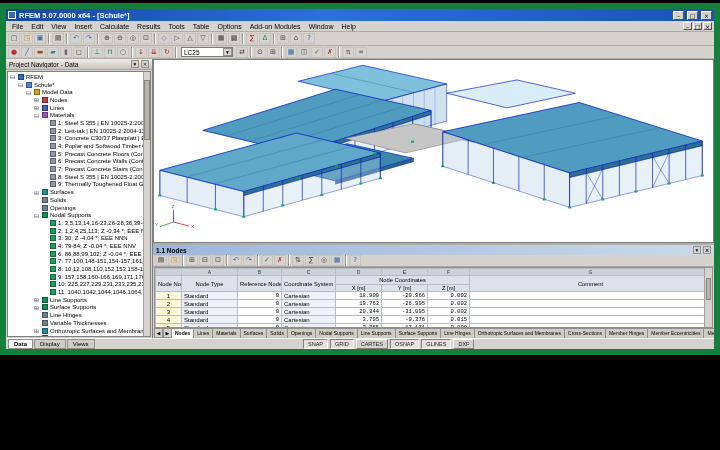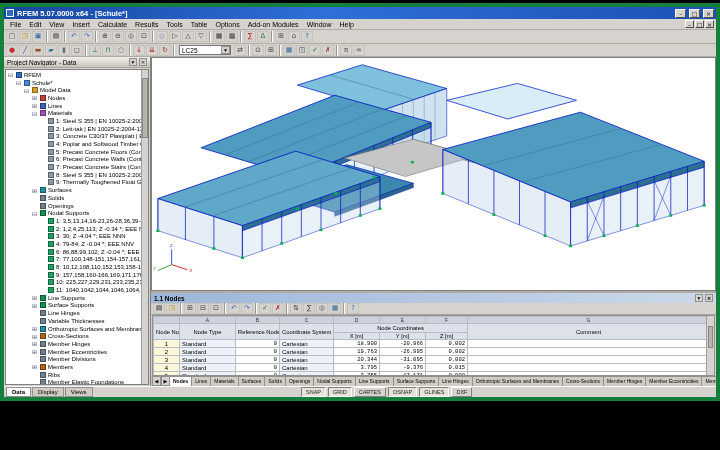--- a/index.html
+++ b/index.html
@@ -1,20 +1,20 @@
 <!DOCTYPE html>
 <html><head>
 <meta charset="utf-8">
 <style>
   *{margin:0;padding:0;box-sizing:border-box;}
   html,body{width:720px;height:450px;overflow:hidden;background:#000;
     font-family:"Liberation Sans",sans-serif;}
   .app{position:relative;width:720px;height:450px;background:#000;}
-  .window{position:absolute;left:0;top:3px;width:720px;height:398px;
-    background:#d6d3ce;display:flex;flex-direction:column;border:4px solid #15803d;}
+  .window{position:absolute;left:0;top:3px;width:720px;height:352px;
+    background:#d6d3ce;display:flex;flex-direction:column;border:6px solid #15803d;}
 
   
   .titlebar{height:12px;background:linear-gradient(90deg,#1647a0,#2e6fd8 45%,#1c52b4);
     display:flex;align-items:center;padding:0 2px;gap:3px;flex:0 0 auto;}
   .appicon{width:8px;height:8px;background:#2d6cc0;border:1px solid #fff;flex:0 0 auto;}
   .ttext{color:#fff;font-size:7.5px;font-weight:bold;flex:1;white-space:nowrap;overflow:hidden;}
   .winbtn{width:11px;height:9px;background:#d6d3ce;border:1px solid;
     border-color:#fff #505050 #505050 #fff;font-size:6px;line-height:7px;
     text-align:center;color:#000;font-family:"DejaVu Sans",sans-serif;}
 

